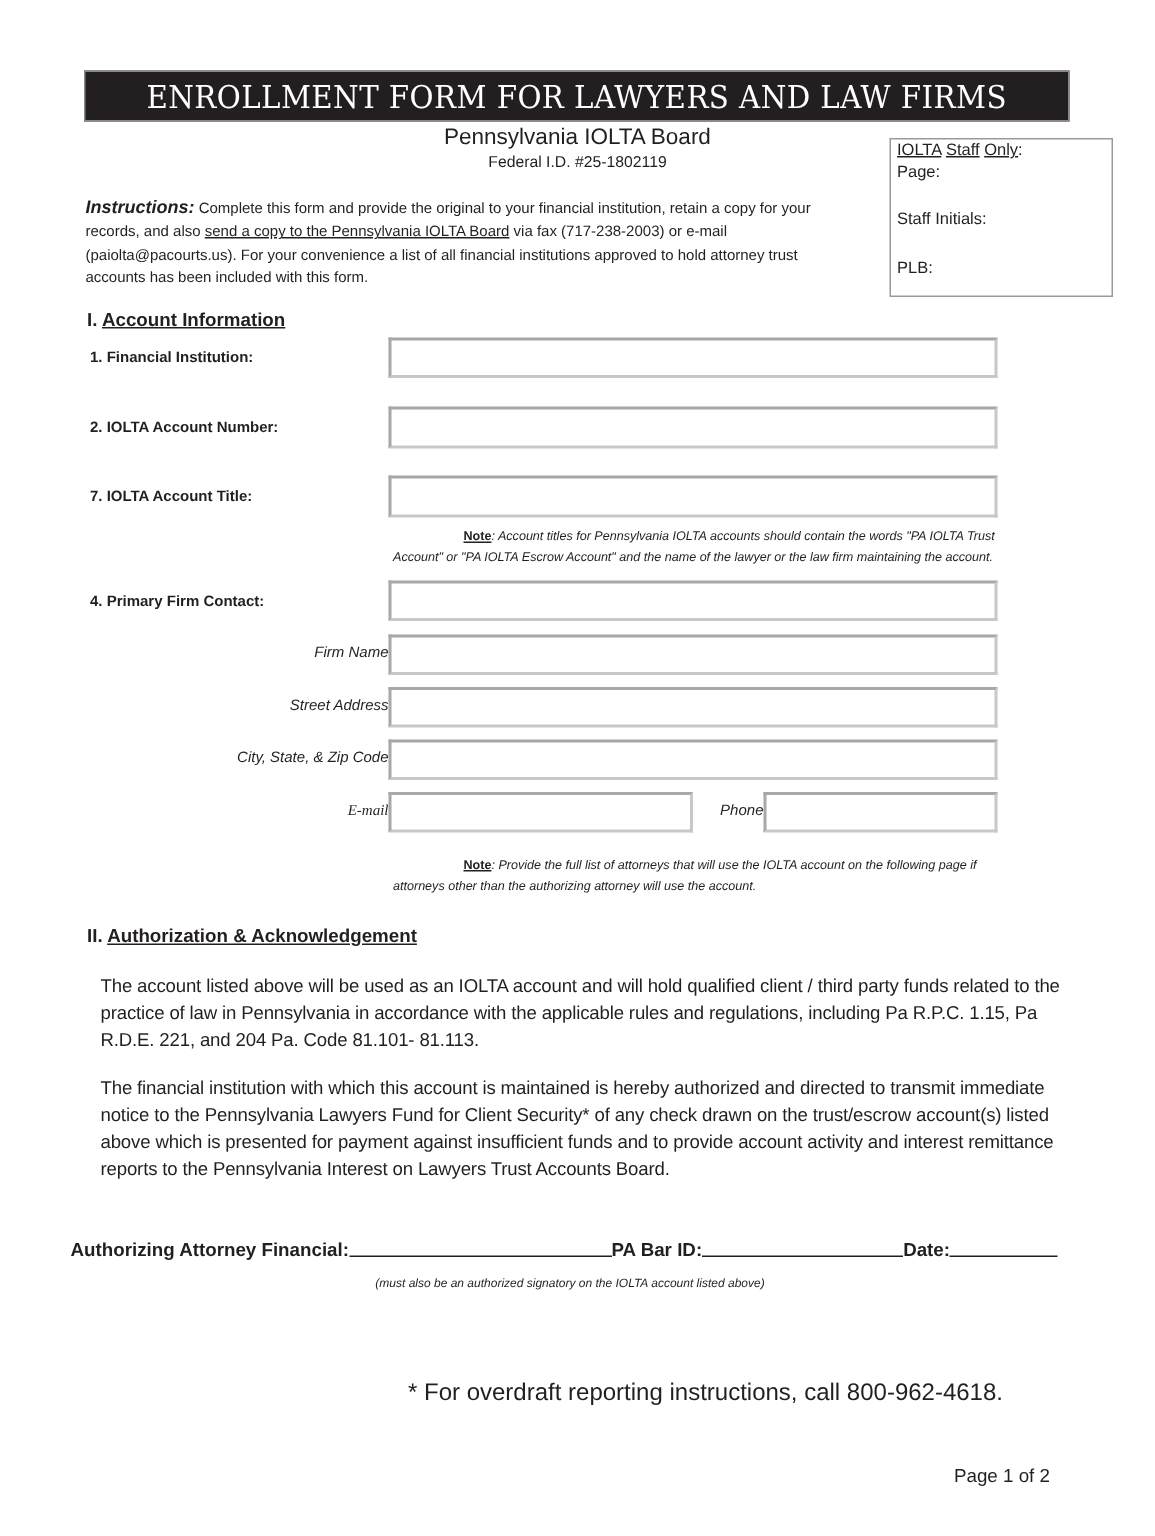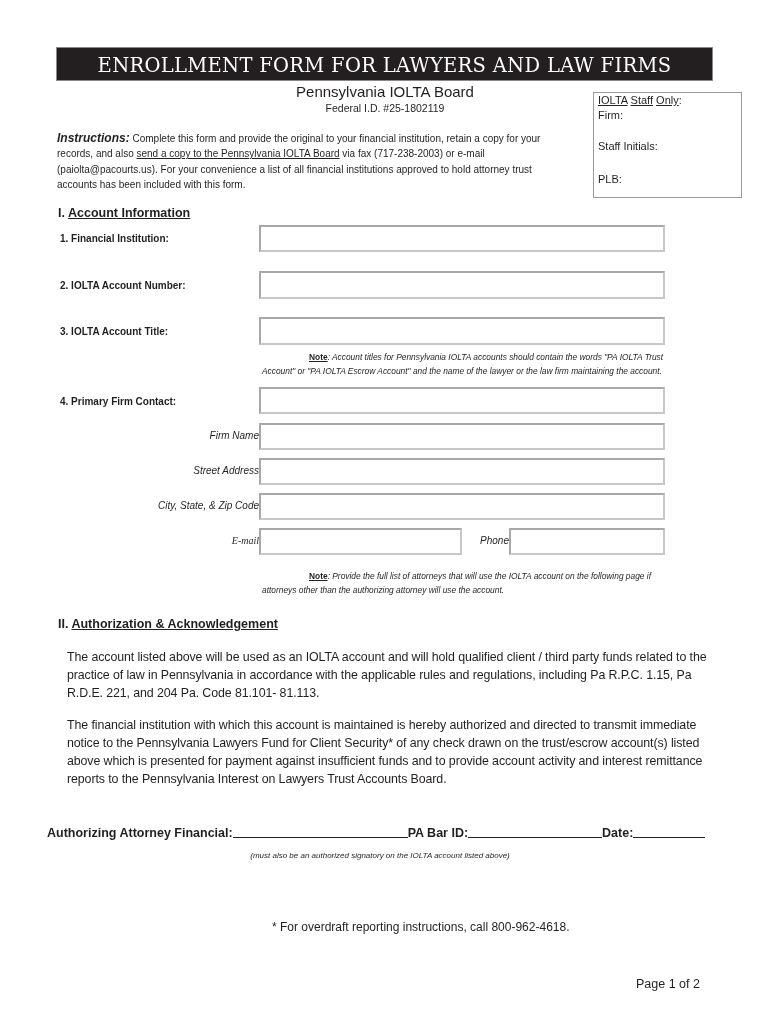--- a/index.html
+++ b/index.html
@@ -123,61 +123,61 @@
       vertical-align: baseline;
       height: 1px;
       margin-bottom: -1px;
     }
     .small-italic {
       font-size: 8px;
       font-style: italic;
       text-align: center;
     }
     .footnote {
-      font-size: 12px;
+      font-size: 16px;
     }
     .page-num {
       font-size: 12.5px;
     }
   </style>
 </head>
 <body>
 
 <div class="abs title-bar">
   <span class="t">Enrollment Form for Lawyers and Law Firms</span>
 </div>
 <div class="abs org-name">Pennsylvania IOLTA Board</div>
 <div class="abs fed-id">Federal I.D. #25-1802119</div>
 
 <div class="abs staff-box">
   <div class="line" style="top:1px;">
     <span class="u">IOLTA</span>
     <span class="u">Staff</span>
     <span class="u">Only</span><span>:</span>
   </div>
-  <div class="line" style="top:16px;">Firm:</div>
+  <div class="line" style="top:16px;">Page:</div>
   <div class="line" style="top:47px;">Staff Initials:</div>
   <div class="line" style="top:80px;">PLB:</div>
 </div>
 
 <div class="abs instructions">
   <b>Instructions:</b><span> Complete this form and provide the original to your financial institution, retain a copy for your records, and also </span><span class="u">send a copy to the Pennsylvania IOLTA Board</span><span> via fax (717-238-2003) or e-mail (paiolta@pacourts.us).  For your convenience a list of all financial institutions approved to hold attorney trust accounts has been included with this form.</span>
 </div>
 
 <div class="abs section-head" style="left:58px; top:206px;">
   <span>I. </span><span class="u">Account Information</span>
 </div>
 
 <div class="abs field-label" style="left:60px; width:166px; top:233px;">1. Financial Institution:</div>
 <div class="abs field-box" style="left:259px; top:225px; width:406px; height:27px;"></div>
 
 <div class="abs field-label" style="left:60px; width:183px; top:280px;">2. IOLTA Account Number:</div>
 <div class="abs field-box" style="left:259px; top:271px; width:406px; height:28px;"></div>
 
-<div class="abs field-label" style="left:60px; width:167px; top:326px;">3. IOLTA Account Title:</div>
+<div class="abs field-label" style="left:60px; width:167px; top:326px;">7. IOLTA Account Title:</div>
 <div class="abs field-box" style="left:259px; top:317px; width:406px; height:28px;"></div>
 
 <div class="abs note" style="left:262px; top:350px; width:420px;">
   <span class="nlabel">Note</span><span>:  Account titles for Pennsylvania IOLTA accounts should contain the words "PA IOLTA Trust Account" or "PA IOLTA Escrow  Account" and the name of the lawyer or the law firm maintaining the account.</span>
 </div>
 
 <div class="abs field-label" style="left:60px; width:174px; top:396px;">4. Primary Firm Contact:</div>
 <div class="abs field-box" style="left:259px; top:387px; width:406px; height:27px;"></div>
 
 <div class="abs sub-label" style="left:100px; width:159px; top:430px;">Firm Name</div>

